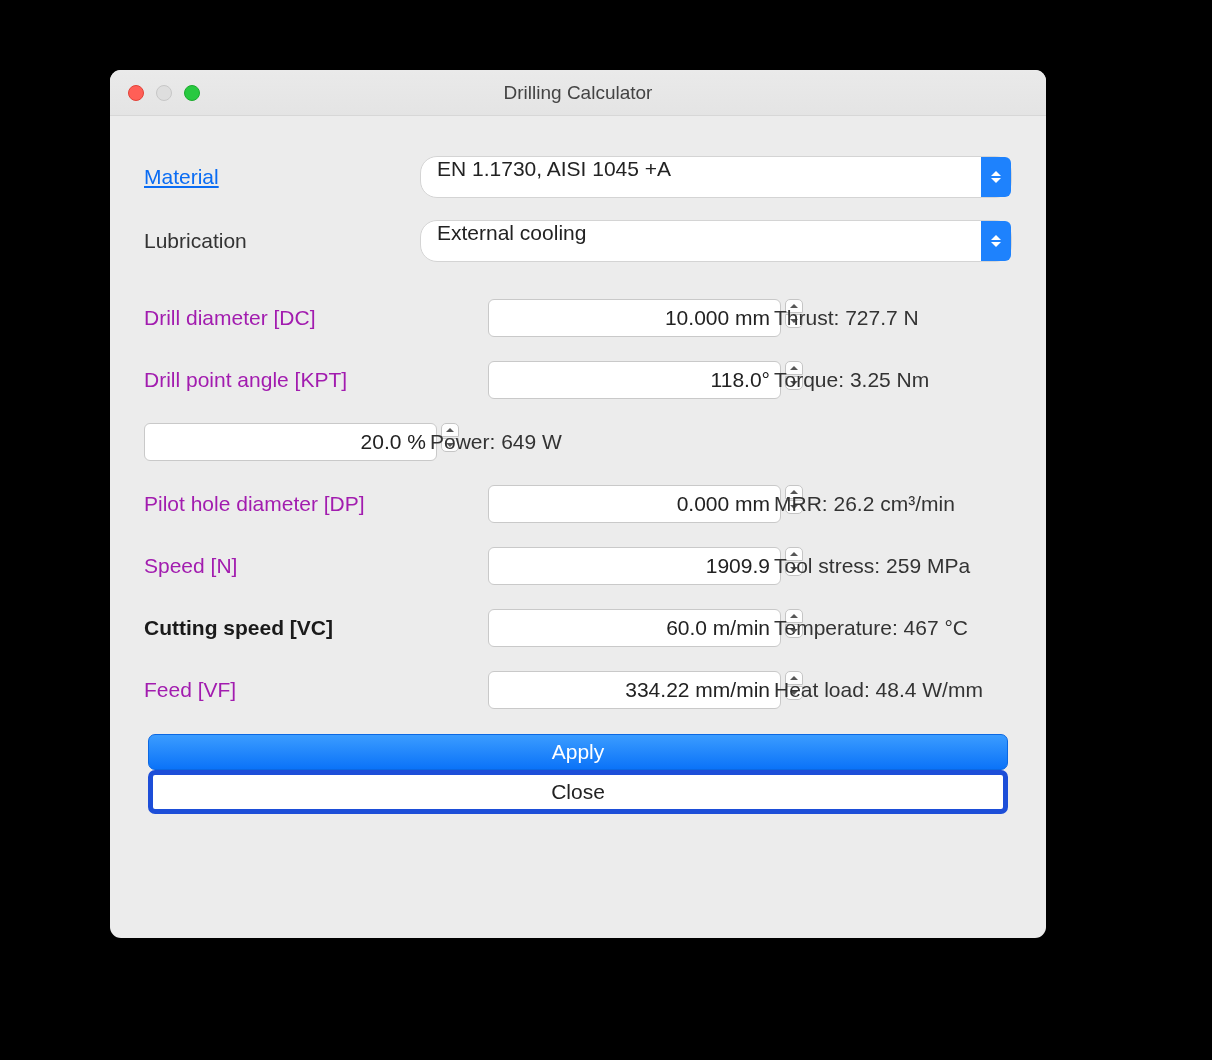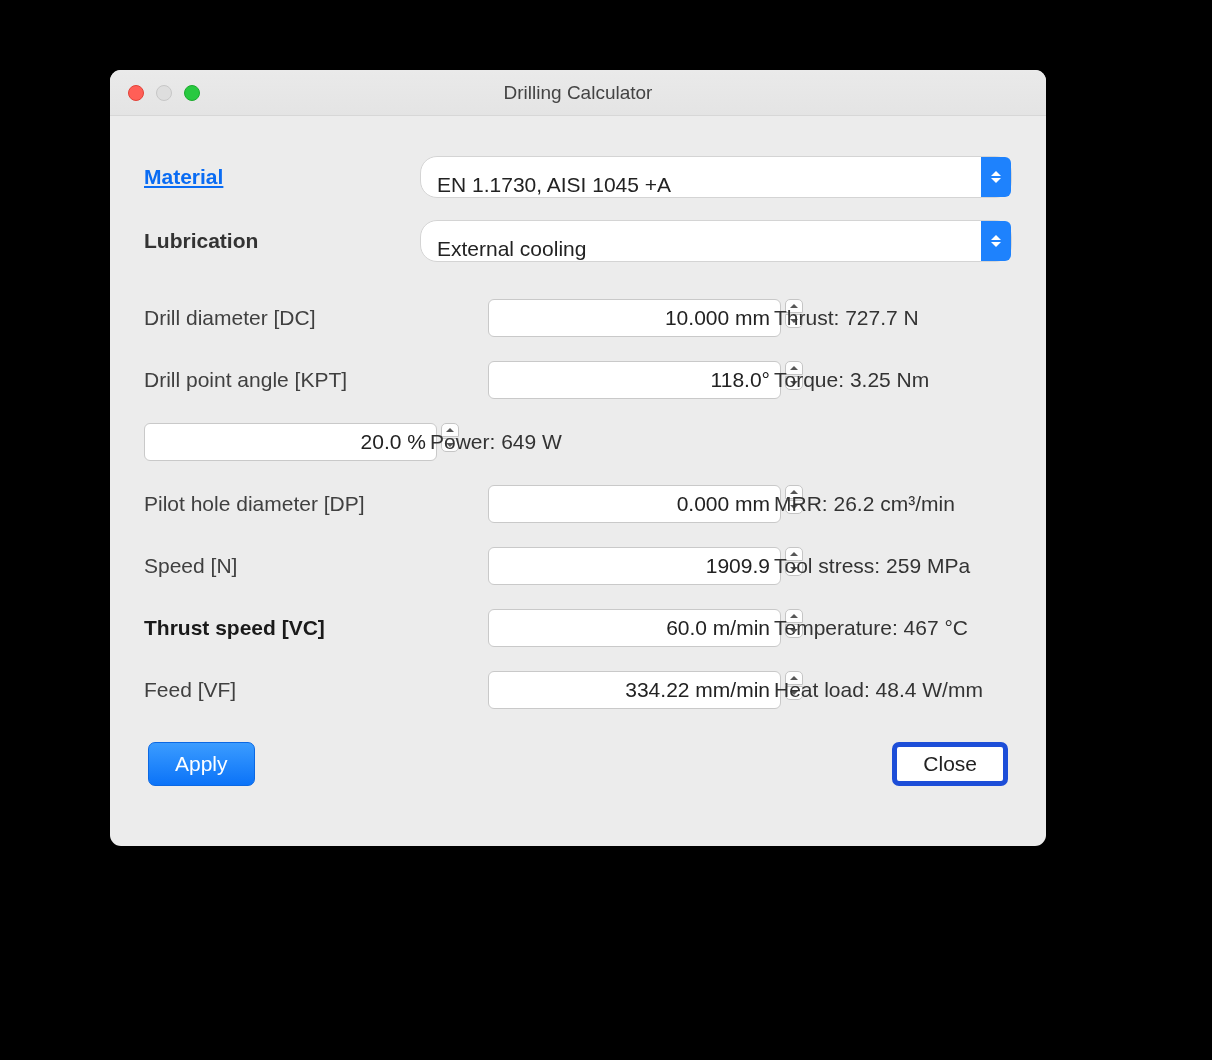--- a/index.html
+++ b/index.html
@@ -8,21 +8,21 @@
     font-family: -apple-system, BlinkMacSystemFont, "Helvetica Neue", Arial, sans-serif;
     width: 1212px;
     height: 1060px;
     position: relative;
   }
   .window {
     position: absolute;
     left: 110px;
     top: 70px;
     width: 936px;
-    height: 776px;
+    height: 868px;
     background: #ececec;
     border-radius: 11px;
     box-shadow: 0 25px 60px rgba(0,0,0,0.55), 0 0 0 1px rgba(0,0,0,0.1);
     overflow: hidden;
   }
   .titlebar {
     height: 46px;
     background: linear-gradient(#eaeaea, #e4e4e4);
     display: flex;
     align-items: center;
@@ -54,31 +54,30 @@
     display: flex;
     align-items: center;
     margin-bottom: 22px;
     min-height: 42px;
   }
   .row.param { margin-bottom: 18px; min-height: 44px; }
   .label-col {
     width: 276px;
     font-size: 21px;
     color: #333;
-    font-weight: bold;
   }
   .label-col.link { color: #0a6cf3; text-decoration: underline; cursor: pointer; }
   .select {
     flex: 1;
     height: 42px;
     background: #fff;
     border: 1px solid #d4d4d4;
     border-radius: 17px;
     display: flex;
-    align-items: flex-end;
+    align-items: flex-start;
     padding: 0 16px;
     font-size: 21px;
     color: #222;
     position: relative;
     cursor: pointer;
   }
   .select-arrows {
     position: absolute;
     right: 0;
     top: 0;
@@ -98,21 +97,21 @@
     width: 0; height: 0;
     border-left: 5px solid transparent;
     border-right: 5px solid transparent;
   }
   .select-arrows::before { border-bottom: 5px solid #fff; }
   .select-arrows::after { border-top: 5px solid #fff; }
 
   .param-label-col {
     width: 344px;
     font-size: 21px;
-    color: #404040;
+    color: #a21caf;
   }
   .param-label-col.bold { font-weight: 700; color: #1a1a1a; }
   .spinner-wrap {
     width: 262px;
     display: flex;
     align-items: flex-start;
     gap: 4px;
   }
   .spinner-input {
     flex: 1;
@@ -158,23 +157,24 @@
 
   .result-col {
     flex: 1;
     font-size: 21px;
     color: #333;
     padding-left: 24px;
   }
 
   .footer {
     display: flex;
-    justify-content: space-between;
-    margin-top: 30px;
+    justify-content: flex-start;
+    margin-top: 22px;
     padding: 0 4px;
+    flex-direction: column;
   }
   .btn {
     font-size: 21px;
     padding: 5px 26px;
     border-radius: 7px;
     cursor: pointer;
     border: 5px solid #1d4ed8;
     background: #fff;
     color: #222;
   }
@@ -266,21 +266,21 @@
           <div class="spinner-wrap">
             <input class="spinner-input" value="1909.9" style="">
             <div class="stepper">
               <div class="s up"></div>
               <div class="s down"></div>
             </div>
           </div>
           <div class="result-col">Tool stress: 259 MPa</div>
         </div>
         <div class="row param">
-          <div class="param-label-col bold">Thrust speed [VC]</div>
+          <div class="param-label-col bold">Cutting speed [VC]</div>
           <div class="spinner-wrap">
             <input class="spinner-input" value="60.0 m/min" style="">
             <div class="stepper">
               <div class="s up"></div>
               <div class="s down"></div>
             </div>
           </div>
           <div class="result-col">Temperature: 467 °C</div>
         </div>
         <div class="row param">

